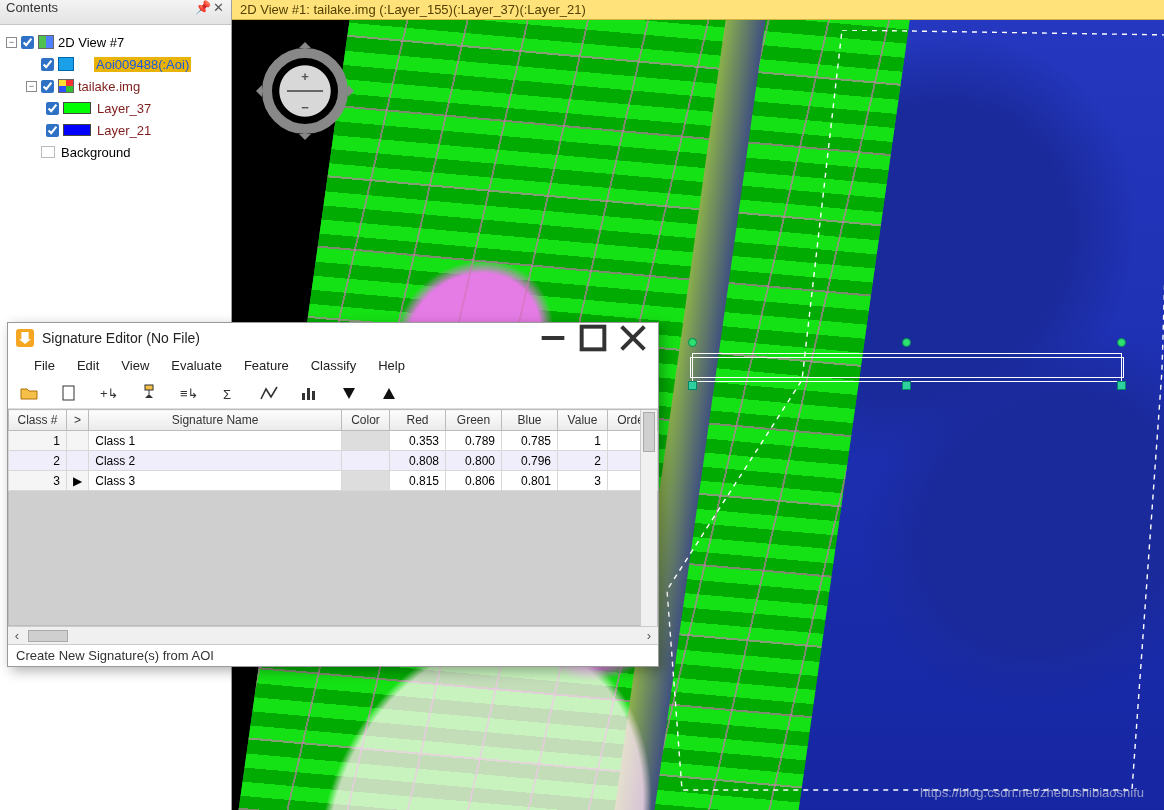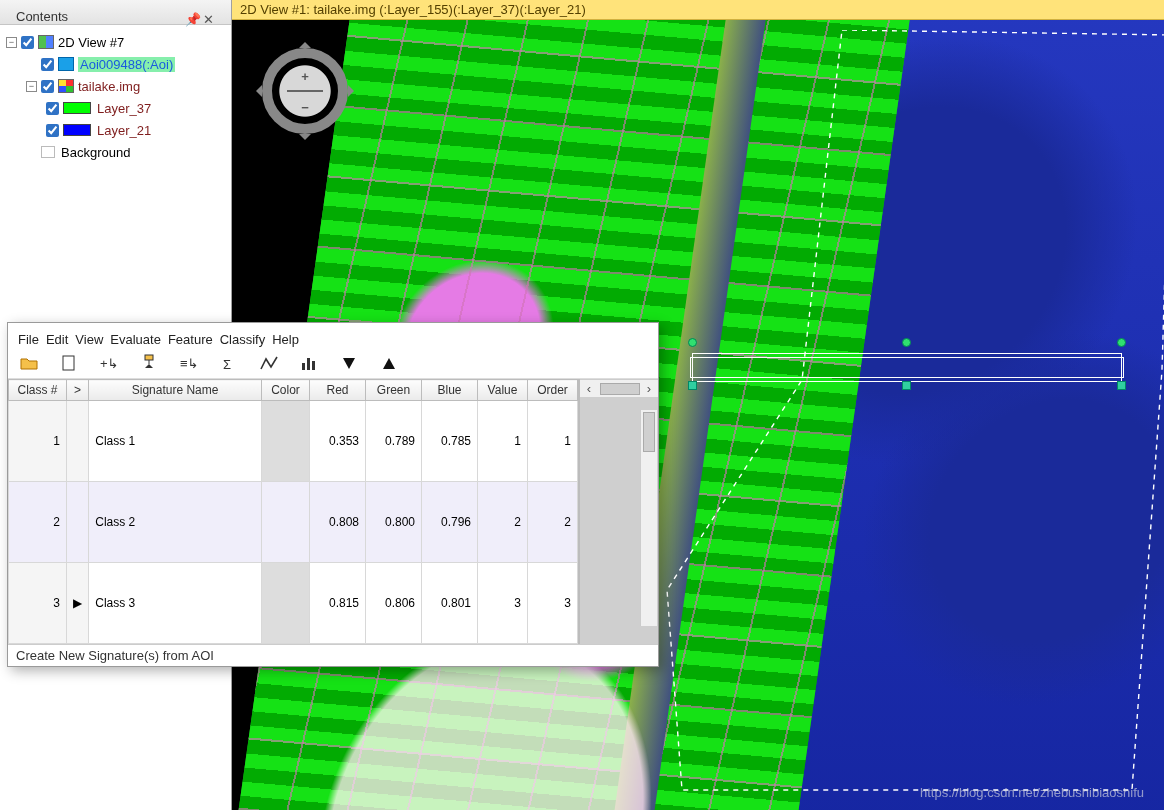--- a/index.html
+++ b/index.html
@@ -1,36 +1,36 @@
 <!DOCTYPE html>
 <html><head>
 <meta charset="utf-8">
 <style>
 * { box-sizing: border-box; margin: 0; padding: 0; font-family: "Segoe UI", Tahoma, sans-serif; font-size: 13px; }
 body { width: 1164px; height: 810px; overflow: hidden; background: #000; position: relative; }
 
 
 .contents-panel { position: absolute; left: 0; top: 0; width: 232px; height: 810px; background: #fff; border-right: 1px solid #a0a0a0; display: flex; flex-direction: column; }
-.contents-header { background: linear-gradient(#f4f4f4,#e3e3e3); border-bottom: 1px solid #c5c5c5; height: 25px; display:flex; align-items:flex-end; padding: 0 16px; font-size: 14px; color:#333; }
+.contents-header { background: linear-gradient(#f4f4f4,#e3e3e3); border-bottom: 1px solid #c5c5c5; height: 25px; display:flex; align-items:flex-start; padding: 0 6px; font-size: 14px; color:#333; }
 .contents-header .spacer{flex:1}
 .pin-icon, .close-panel-icon{ width:12px;height:12px; margin-left:6px; color:#555; cursor:pointer;}
 .tree { padding: 6px 4px; }
 .tree-row { display:flex; align-items:center; height:22px; white-space:nowrap; }
 .indent1{padding-left:2px}.indent2{padding-left:22px}.indent3{padding-left:42px}
 .expander{width:11px;height:11px;border:1px solid #8a8a8a;margin-right:4px;display:flex;align-items:center;justify-content:center;font-size:9px;line-height:9px;color:#555;background:#fff;cursor:pointer;}
 .expander.empty{border:none}
 .chk{width:13px;height:13px;margin-right:4px;accent-color:#2f72c5;}
 .tree-icon{width:16px;height:14px;margin-right:4px;display:inline-block;}
 .icon-view{background:linear-gradient(90deg,#50c050 50%,#5080ff 50%);border:1px solid #666;}
 .icon-aoi{background:#1aa0e8;border:1px solid #0066aa;}
 .icon-img{background:conic-gradient(#ff3030 0 25%,#30c030 0 50%,#3050ff 0 75%,#ffe030 0);border:1px solid #666;}
 .swatch{width:28px;height:12px;margin-right:6px;border:1px solid #444;}
 .sw-red{background:#ff0000}.sw-green{background:#00ff00}.sw-blue{background:#0000ff}
 .tree-label{font-size:13px;color:#000;}
-.tree-label.sel{background:#86efac;color:#fff;padding:0 2px;}
+.tree-label.sel{background:#eab308;color:#fff;padding:0 2px;margin-left:16px;}
 .tree-label.red{color:#7f1d1d}
 .tree-label.blue{color:#1a5adf}
 .bg-icon{width:14px;height:12px;border:1px solid #bbb;margin-right:6px;background:#fff;}
 
 
 .view-header{position:absolute;left:232px;top:0;right:0;height:20px;background:#ffe37a;border-bottom:1px solid #d0b040;display:flex;align-items:center;padding-left:8px;color:#544000;font-size:12px;}
 .view-canvas{position:absolute;left:232px;top:20px;right:0;bottom:0;background:#000;overflow:hidden;}
 
 
 .sat{position:absolute;inset:0;}
@@ -79,27 +79,27 @@
 .compass .arrow.w{left:0;top:50%;transform:translateY(-50%);border-right-color:#888;}
 
 
 .sig-window{position:absolute;left:7px;top:322px;width:652px;height:345px;background:#fff;border:1px solid #9a9a9a;box-shadow:4px 4px 12px rgba(0,0,0,.3);display:flex;flex-direction:column;}
 .sig-title{height:30px;display:flex;align-items:center;padding:0 8px;}
 .sig-title .logo{width:18px;height:18px;background:#f5a623;border-radius:3px;margin-right:8px;position:relative;}
 .sig-title .logo::after{content:"";position:absolute;inset:3px;background:#fff;clip-path:polygon(20% 0,80% 0,80% 60%,100% 60%,50% 100%,0 60%,20% 60%);} 
 .sig-title .title-text{font-size:14px;color:#222;}
 .sig-title .spacer{flex:1}
 .win-btn{width:34px;height:22px;display:flex;align-items:center;justify-content:center;cursor:pointer;margin-left:6px;}
-.menubar{height:24px;display:flex;align-items:flex-end;padding:0 10px;gap:7px;}
+.menubar{height:24px;display:flex;align-items:center;padding:0 10px;gap:22px;margin-left:16px;}
 .menubar span{color:#222;cursor:pointer;}
 .toolbar{height:32px;display:flex;align-items:center;padding:0 10px;gap:18px;border-bottom:1px solid #ddd;}
 .tb-btn{width:22px;height:22px;display:flex;align-items:center;justify-content:center;cursor:pointer;color:#333;}
 .tb-btn svg{width:20px;height:20px}
 
-.grid-wrap{flex:1;display:flex;flex-direction:row;background:#cfcfcf;}
+.grid-wrap{flex:1;display:flex;flex-direction:column;background:#cfcfcf;}
 table.sig{border-collapse:collapse;width:100%;background:#fff;}
 table.sig th{background:linear-gradient(#fdfdfd,#eaeaea);border:1px solid #bcbcbc;font-weight:normal;color:#333;font-size:12px;padding:3px 0;}
 table.sig td{border:1px solid #d8d8d8;padding:2px 6px;font-size:12px;height:20px;}
 table.sig td.num{text-align:right;background:#f5f5f5;}
 table.sig td.arrow-cell{background:#f5f5f5;text-align:center;width:18px;}
 table.sig td.color-cell{background:#ddd;}
 table.sig td.val{text-align:right;}
 table.sig tr.selected td{background:#f0eefa;}
 .grid-fill{flex:1;background:#cfcfcf;border:1px solid #bcbcbc;border-top:none;}
 .hscroll{height:18px;background:#f0f0f0;border-top:1px solid #ccc;display:flex;align-items:center;}
@@ -189,20 +189,41 @@
     <span class="plus">+</span>
     <span class="minus">−</span>
     <span class="arrow n"></span>
     <span class="arrow s"></span>
     <span class="arrow e"></span>
     <span class="arrow w"></span>
   </div>
 </div>
 
 <div class="sig-window">
+  <div class="sig-title">
+    <span class="logo"></span>
+    <span class="title-text">Signature Editor (No File)</span>
+    <span class="spacer"></span>
+    <span class="win-btn">
+        <svg viewBox="0 0 12 12">
+          <line x1="2" y1="6" x2="10" y2="6" stroke="#333" stroke-width="1.4"></line>
+        </svg>
+      </span>
+    <span class="win-btn">
+        <svg viewBox="0 0 12 12">
+          <rect x="2" y="2" width="8" height="8" fill="none" stroke="#333" stroke-width="1.4"></rect>
+        </svg>
+      </span>
+    <span class="win-btn">
+        <svg viewBox="0 0 12 12">
+          <line x1="2" y1="2" x2="10" y2="10" stroke="#333" stroke-width="1.4"></line>
+          <line x1="10" y1="2" x2="2" y2="10" stroke="#333" stroke-width="1.4"></line>
+        </svg>
+      </span>
+  </div>
   <div class="menubar">
     <span>File</span>
     <span>Edit</span>
     <span>View</span>
     <span>Evaluate</span>
     <span>Feature</span>
     <span>Classify</span>
     <span>Help</span>
   </div>
   <div class="toolbar">

